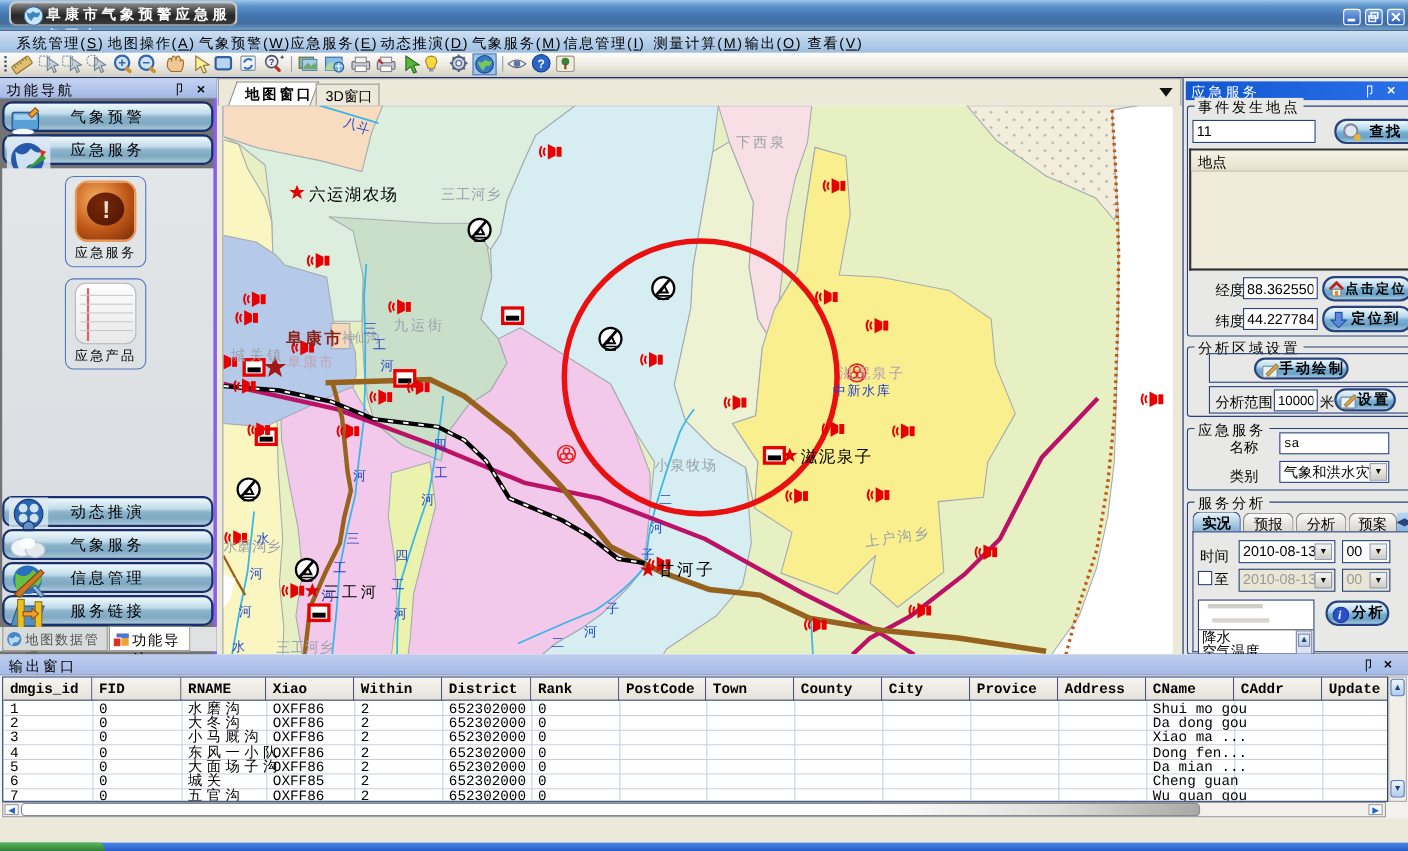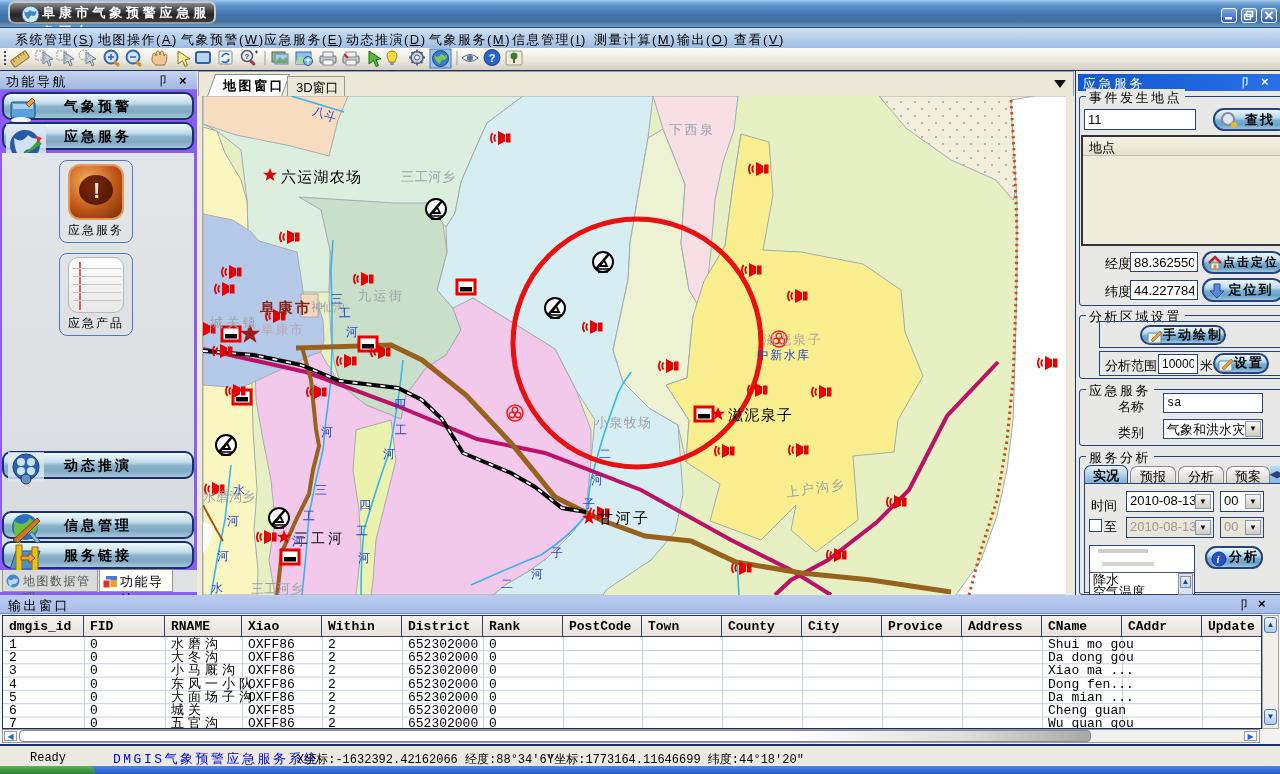--- a/index.html
+++ b/index.html
@@ -8,23 +8,23 @@
 
 #titlebar{left:0;top:0;width:1280px;height:27px;background:linear-gradient(180deg,#9dc6ec 0%,#5e94cc 20%,#3f74ae 55%,#466f9f 80%,#69a0cc 100%);}
 #titletab{left:8px;top:1px;width:208px;height:23px;letter-spacing:3.8px;border-radius:7px;background:linear-gradient(180deg,#8a8a8a 0%,#4a4a4a 35%,#262626 60%,#3a3a3a 100%);border:2px solid #c8c8c8;border-bottom-color:#9a9a9a;color:#fff;font-weight:bold;font-size:13px;line-height:19px;padding-left:32px;}
 .capbtn{top:8px;width:16px;height:15px;border:1px solid #fff;border-radius:3px;background:linear-gradient(180deg,#7da9e0,#2c5cb8);color:#fff;font-size:10px;line-height:12px;text-align:center;font-weight:bold;}
 
 #menubar{left:0;top:27px;width:1280px;height:21px;background:linear-gradient(180deg,#cfe0f2 0%,#b2cde9 55%,#9dbde0 100%);border-top:1px solid #2a4a7a;font-size:13px;color:#000;}
 #menubar span{position:absolute;top:3px;letter-spacing:1.5px;}
 
 #toolbar{left:0;top:48px;width:1280px;height:23px;background:linear-gradient(180deg,#fdfdfb 0%,#ece9e0 55%,#d2cec2 100%);border-bottom:1px solid #16306e;}
 
-#leftpanel{left:0;top:71px;width:197px;height:648px;background:#8b5cf6;border-right:5px solid #8b5cf6;}
+#leftpanel{left:0;top:71px;width:197px;height:648px;background:#737373;border-right:3px solid #8b5cf6;}
 #lp-head{left:0;top:0;width:197px;height:19px;letter-spacing:2.5px;background:linear-gradient(180deg,#c6d3f1,#a3b8e4);border-bottom:1px solid #7a8cb8;font-size:13px;color:#000;padding:2px 0 0 6px;}
-.navbtn{left:2px;width:192px;height:28px;letter-spacing:3px;border:2px solid #16306e;border-radius:9px;background:linear-gradient(180deg,#f0fafd 0%,#c2dcea 38%,#8cb4cc 52%,#7fa8c2 75%,#a8c8da 100%);font-size:14px;font-weight:bold;color:#000;text-align:center;line-height:25px;}
+.navbtn{left:2px;width:192px;height:28px;letter-spacing:3px;border:2px solid #16306e;border-radius:9px;background:linear-gradient(180deg,#f0fafd 0%,#c2dcea 38%,#8cb4cc 52%,#7fa8c2 75%,#a8c8da 100%);font-size:14px;font-weight:normal;color:#000;text-align:center;line-height:25px;}
 .bigbtn{left:59px;width:74px;letter-spacing:2px;border:1px solid #5577bb;border-radius:8px;background:transparent;text-align:center;font-size:12px;color:#000;}
 #lp-tabs{left:0;top:499px;width:197px;height:22px;background:#dfe2e2;font-size:13px;}
 .lptab{position:absolute;top:0;height:22px;letter-spacing:1.5px;border:1px solid #9a9a8a;border-top:none;padding:3px 4px 0 22px;}
 
 #maptabs{left:198px;top:71px;width:876px;height:25px;background:#ece9d8;border:1px solid #9a98a8;border-bottom:none;}
 #maparea{left:202px;top:96px;width:864px;height:499px;background:#fff;overflow:hidden;border-left:1px solid #aaa;}
 
 #rightpanel{left:1075px;top:71px;width:205px;height:524px;background:#e8e8e6;border-left:1px solid #16306e;font-size:12px;overflow:hidden;}
 #rp-head{left:2px;top:3px;width:203px;height:17px;letter-spacing:2.5px;background:linear-gradient(90deg,#1057d0,#2a70e8);color:#fff;font-size:13px;padding:1px 0 0 5px;}
 .grp{border:1px solid #27427c;border-radius:3px;}
@@ -208,20 +208,25 @@
           <circle cx="23" cy="19" r="4" fill="#cfe2f2"></circle>
           <circle cx="18" cy="27" r="5" fill="#6a90c0" stroke="#123a70"></circle>
         </svg></div>
  <div class="abs bigbtn" style="top:182px;height:83px;">
    <div style="margin:3px auto 0;width:56px;height:56px;border-radius:10px;background:linear-gradient(180deg,#fdfdfd,#e8e8e8);border:1px solid #b8b8b8;position:relative">
      <div style="position:absolute;left:10px;top:4px;width:2px;height:48px;background:#e06060"></div>
      <div style="position:absolute;left:4px;top:10px;width:48px;height:1px;background:#c8c8c8;box-shadow:0 8px #c8c8c8,0 16px #c8c8c8,0 24px #c8c8c8,0 32px #c8c8c8"></div>
    </div>
    <div style="margin-top:2px">应急产品</div>
  </div>
+ <div class="abs navbtn" style="top:410px">气象服务<svg style="position:absolute;left:4px;top:1px" width="38" height="28" viewBox="0 0 38 28">
+          <ellipse cx="12" cy="14" rx="10" ry="8" fill="#f2f5f8" stroke="#b8c4cc"></ellipse>
+          <ellipse cx="24" cy="16" rx="9" ry="7" fill="#e2e8ee" stroke="#b0bcc8"></ellipse>
+          <ellipse cx="17" cy="10" rx="7" ry="5" fill="#fcfdfe"></ellipse>
+        </svg></div>
  <div class="abs navbtn" style="top:470px">服务链接<svg style="position:absolute;left:4px;top:0px" width="38" height="34" viewBox="0 0 38 34">
           <path d="M8 8h24l-6 18H2z" fill="#5090c8" stroke="#2a5888"></path>
           <rect x="8" y="2" width="6" height="28" fill="#e8c020" stroke="#907010"></rect>
           <rect x="24" y="4" width="6" height="26" fill="#e8c020" stroke="#907010"></rect>
           <path d="M13 13h8v-3l6 5-6 5v-3h-8z" fill="#f0a030" stroke="#905010"></path>
         </svg></div>
  <div class="abs navbtn" style="top:440px">信息管理<svg style="position:absolute;left:4px;top:-1px" width="36" height="32" viewBox="0 0 36 32">
           <circle cx="17" cy="15" r="13" fill="#2a70c0"></circle>
           <path d="M6 9q9 7 16-3q6 6 8 4q1 9-7 13q-9-4-11 9q-7-3-6-23z" fill="#68c040"></path>
           <path d="M5 28L29 6l3 3L10 31z" fill="#c87828" stroke="#804810"></path>
@@ -590,21 +595,15 @@
    <div style="margin:1px;height:16px;border:1px solid #5577bb;border-radius:3px;background:linear-gradient(180deg,#eef6fe,#b0ccf0);color:#246;font-size:8px;text-align:center;line-height:14px">▲</div>
    <div style="margin:76px 1px 0;height:16px;border:1px solid #5577bb;border-radius:3px;background:linear-gradient(180deg,#eef6fe,#b0ccf0);color:#246;font-size:8px;text-align:center;line-height:14px">▼</div>
  </div>
  <div class="abs" style="left:2px;top:134px;width:1258px;height:14px;background:#f2f0ea;border:1px solid #999">
    <div style="position:absolute;left:1px;top:1px;width:13px;height:10px;background:#fff;border:1px solid #99a;color:#26c;font-size:8px;line-height:9px;text-align:center">◀</div>
    <div style="position:absolute;left:16px;top:0px;width:1072px;height:12px;background:linear-gradient(90deg,#ffffff 0%,#ffffff 72%,#e0ded8 88%,#aaa8a2 100%);border:1px solid #889;border-radius:4px"></div>
    <div style="position:absolute;left:1241px;top:1px;width:13px;height:10px;background:#fff;border:1px solid #99a;color:#26c;font-size:8px;line-height:9px;text-align:center">▶</div>
  </div>
 </div>
 
-<div class="abs" id="statusbar">
- <span class="abs" style="left:30px;top:5px">Ready</span>
- <span class="abs" style="left:113px;top:4px;color:#0008e8;font-size:13px;letter-spacing:2.5px">DMGIS气象预警应急服务系统</span>
- <span class="abs" style="left:297px;top:5px">X坐标:-1632392.42162066 经度:88°34′6″</span>
- <span class="abs" style="left:547px;top:5px">Y坐标:1773164.11646699 纬度:44°18′20″</span>
-</div>
 <div class="abs" id="taskbar">
       <div style="position:absolute;left:0;top:0;width:95px;height:8px;background:linear-gradient(180deg,#58b858,#2e7d32);border-radius:0 6px 0 0"></div>
     </div>
 </div>
 </body></html>

